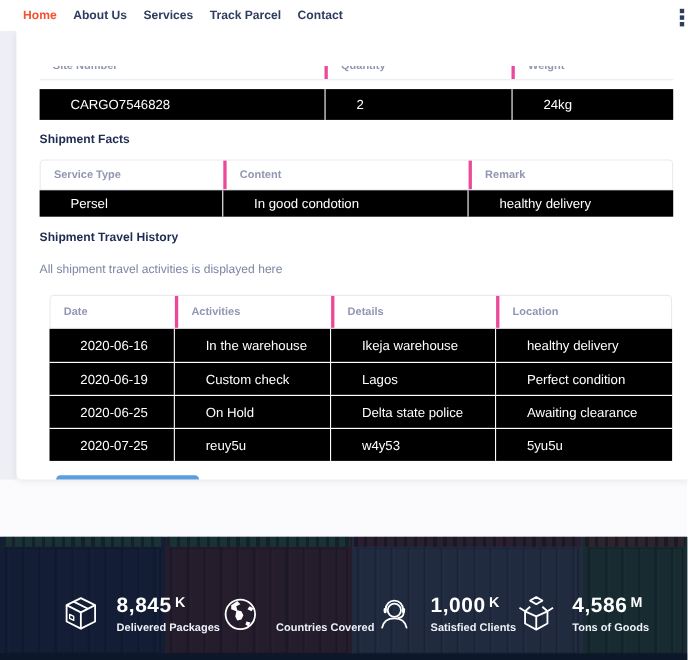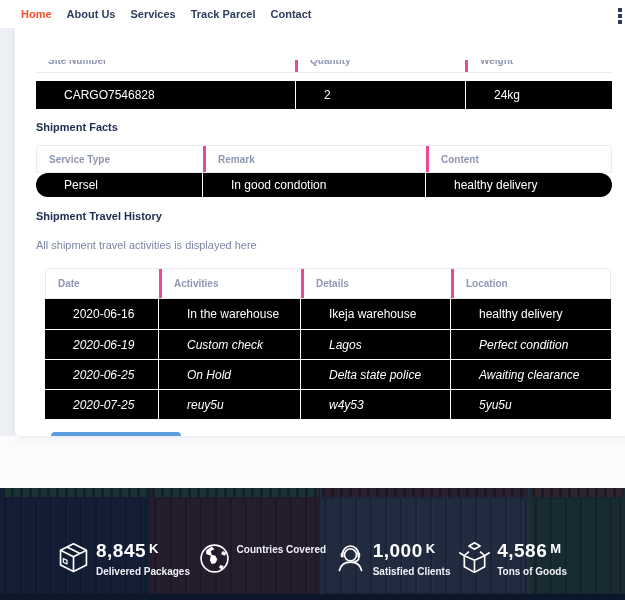--- a/index.html
+++ b/index.html
@@ -21,21 +21,21 @@
   .gutter { position: absolute; left: 0; top: 0; width: 15px; height: 408px; background: #edeff4; }
   .card {
     position: absolute; left: 15px; top: 0; width: 617px; height: 408px;
     background: #ffffff; border-radius: 0 0 6px 6px;
     box-shadow: 0 2px 6px rgba(40,50,90,0.08);
     padding: 0 0 0 21px; overflow: hidden;
   }
 
   .grid-row { display: grid; }
   .t1 { grid-template-columns: 259px 170px 147px; width: 576px; margin-top: 32px; }
-  .t2 { grid-template-columns: 166px 223px 187px; width: 576px; border-radius: 12px; }
+  .t2 { grid-template-columns: 166px 223px 187px; width: 576px; }
   .t3 { grid-template-columns: 113px 142px 150px 161px; width: 566px; }
 
   .head-row { border: 1px solid #e9eaf2; border-radius: 4px 4px 0 0; background: #fff; }
   .head-cell {
     font-size: 10px; font-weight: bold; color: #9196b2;
     padding-left: 12px; display: flex; align-items: center;
   }
   .head-cell + .head-cell { border-left: 3px solid #ec4899; }
 
   .black-row { background: #000; }
@@ -56,21 +56,21 @@
 
   .t2-head { height: 28px; }
   .t2-row { height: 24px; }
 
   .travel-title { margin: 13px 0 0 0; }
   .travel-desc { font-size: 11px; color: #7d85a3; margin-top: 17px; }
 
   .travel-wrap { margin-left: 9px; margin-top: 17px; }
   .t3-head { height: 31px; }
   .t3-row { height: 30px; }
-  .t3-row + .t3-row { border-top: 1px solid #ffffff; font-style: italic; }
+  .t3-row + .t3-row { border-top: 1px solid #ffffff; }
 
   .btn {
     display: inline-block; margin: 13px 0 0 6px; background: #5b9ddd; color: #ffffff;
     font-size: 10px; font-weight: bold; font-family: "Liberation Sans", sans-serif;
     border: none; border-radius: 4px; padding: 5px 14px; height: 19px; line-height: 9px;
     cursor: pointer;
   }
 
   
   .stats { position: relative; height: 112px; background: #15213c; overflow: hidden; }
@@ -93,21 +93,21 @@
   .cont-gray .rail { background-color: #6e3b42; }
   .cont-green { width: 95px;  background: #2f6246; }
   .cont-green .rail { background-color: #7a4a3b; }
   .stats-overlay { position: absolute; inset: 0; background: rgba(13,20,40,0.70); }
   .stats-bottom { position: absolute; left: 0; right: 0; bottom: 0; height: 6px; background: #0c1729; }
 
   .stats-content {
     position: absolute; inset: 0; display: flex; align-items: center;
     justify-content: space-between; padding: 28px 58px 0 55px;
   }
-  .stat { display: flex; align-items: flex-start; gap: 4px; }
+  .stat { display: flex; align-items: flex-end; gap: 14px; }
   .stat svg { width: 37px; height: 37px; flex: 0 0 auto; }
   .stat .num { font-size: 19px; font-weight: bold; color: #ffffff; letter-spacing: 0.5px; white-space: nowrap; }
   .stat .suffix { font-size: 13px; font-weight: bold; vertical-align: 4px; margin-left: 3px; }
   .stat .lbl { font-size: 10px; font-weight: bold; color: #eef1f7; margin-top: 4px; white-space: nowrap; }
 </style>
 </head>
 <body>
 
 <div class="nav">
   <span class="nav-link active">Home</span>
@@ -142,22 +142,22 @@
         <div class="black-cell">CARGO7546828</div>
         <div class="black-cell">2</div>
         <div class="black-cell">24kg</div>
       </div>
     </div>
 
     <div class="section-title facts-title">Shipment Facts</div>
     <div>
       <div class="grid-row t2 head-row t2-head">
         <div class="head-cell">Service Type</div>
+        <div class="head-cell">Content</div>
         <div class="head-cell">Remark</div>
-        <div class="head-cell">Content</div>
       </div>
       <div class="grid-row t2 black-row t2-row">
         <div class="black-cell">Persel</div>
         <div class="black-cell">In good condotion</div>
         <div class="black-cell">healthy delivery</div>
       </div>
     </div>
 
     <div class="section-title travel-title">Shipment Travel History</div>
     <div class="travel-desc">All shipment travel activities is displayed here</div>

